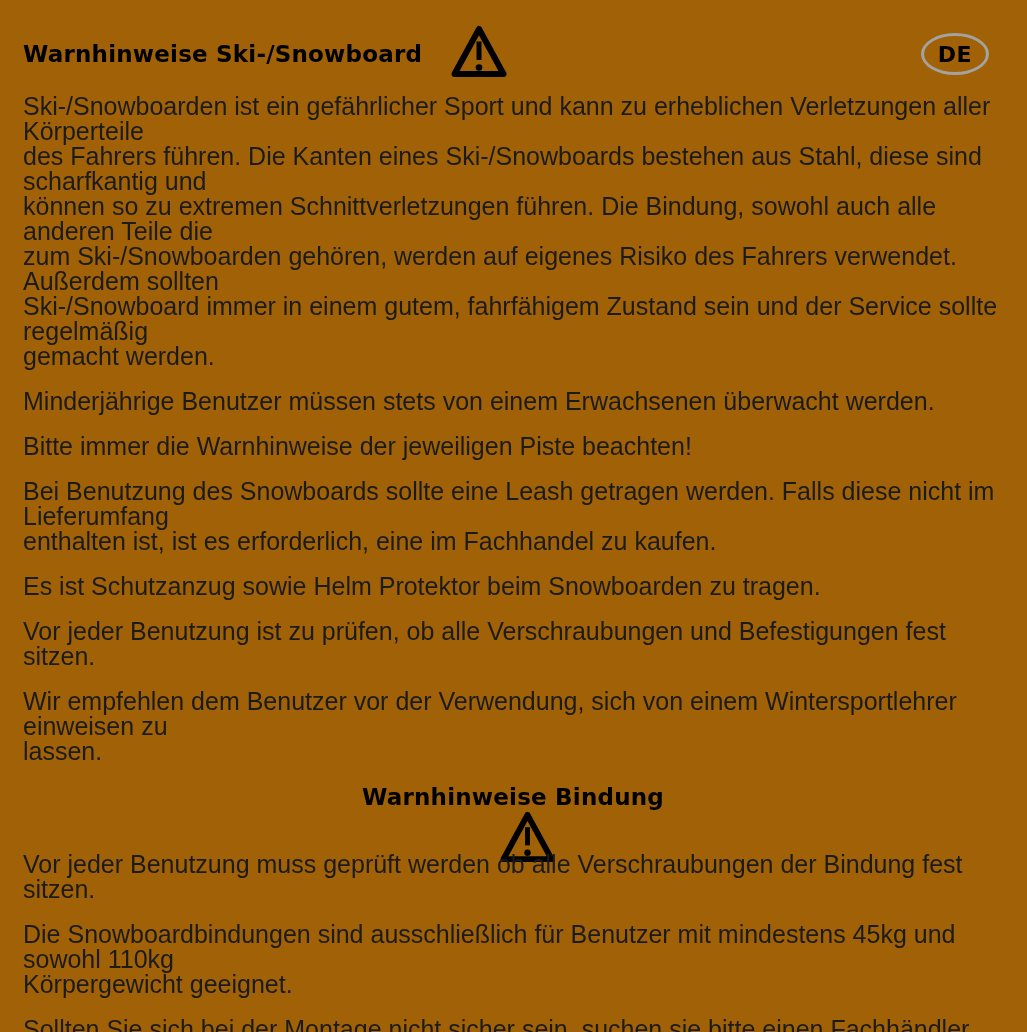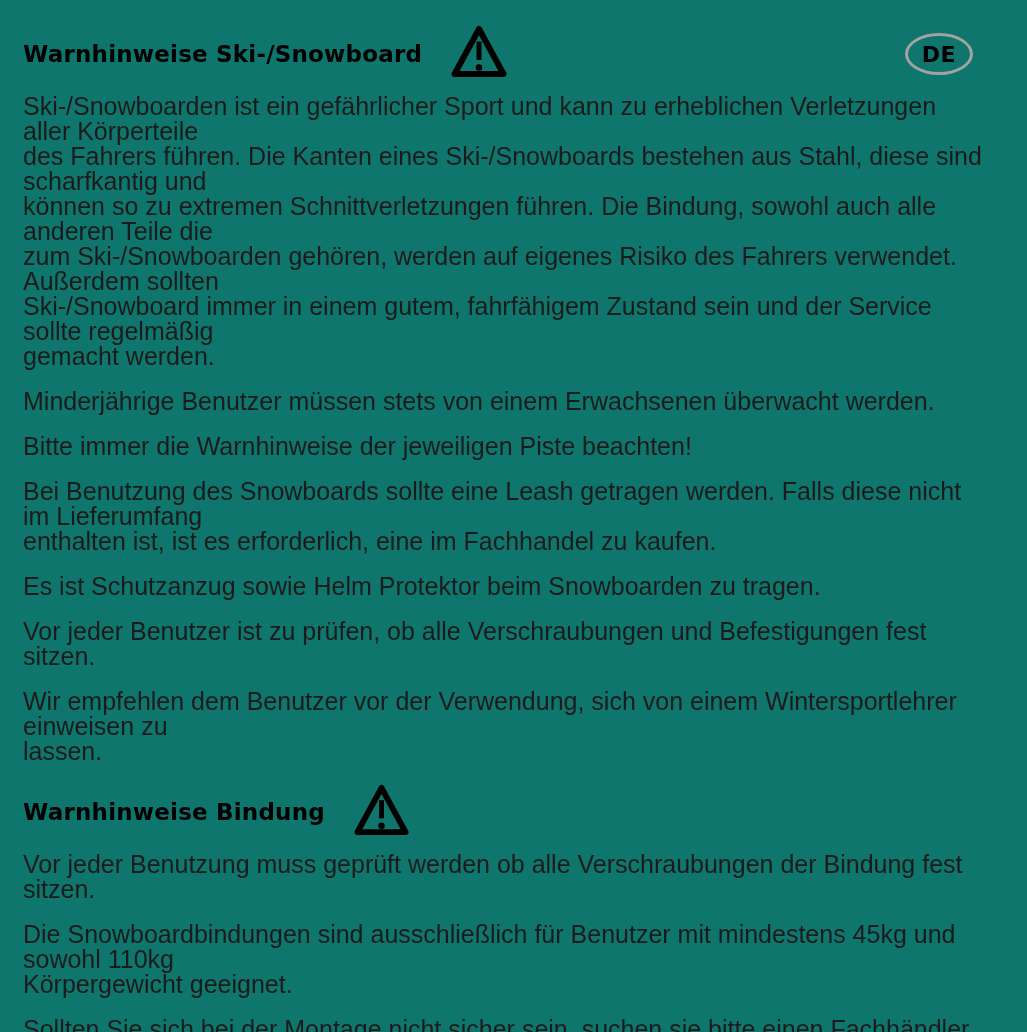--- a/index.html
+++ b/index.html
@@ -5,22 +5,22 @@
   html, body {
     margin: 0;
     padding: 0;
     background: #ffffff;
   }
   .page {
     position: relative;
     width: 1027px;
     height: 1032px;
     box-sizing: border-box;
-    background: #0f766e;
-    padding: 26px 40px 0 23px;
+    background: #a16207;
+    padding: 26px 24px 0 23px;
     font-family: "Liberation Sans", sans-serif;
     color: #1b1b1b;
     overflow: hidden;
   }
   .header-row {
     display: flex;
     align-items: center;
     height: 56px;
     margin-bottom: 12px;
   }
@@ -56,20 +56,21 @@
   }
   .para {
     font-size: 25px;
     line-height: 25px;
     margin: 2px 0 20px 0;
     white-space: pre-line;
     color: #1b1b1b;
   }
   .section-bindung .header-row {
     margin-top: 0;
+    flex-direction: column;
   }
 </style>
 </head>
 <body>
 
 <div class="page">
 
   <div class="section section-ski">
     <div class="header-row">
       <span class="section-title">Warnhinweise Ski-/Snowboard</span>
@@ -87,21 +88,21 @@
 des Fahrers führen. Die Kanten eines Ski-/Snowboards bestehen aus Stahl, diese sind scharfkantig und
 können so zu extremen Schnittverletzungen führen. Die Bindung, sowohl auch alle anderen Teile die
 zum Ski-/Snowboarden gehören, werden auf eigenes Risiko des Fahrers verwendet. Außerdem sollten
 Ski-/Snowboard immer in einem gutem, fahrfähigem Zustand sein und der Service sollte regelmäßig
 gemacht werden.</div>
     <div class="para">Minderjährige Benutzer müssen stets von einem Erwachsenen überwacht werden.</div>
     <div class="para">Bitte immer die Warnhinweise der jeweiligen Piste beachten!</div>
     <div class="para">Bei Benutzung des Snowboards sollte eine Leash getragen werden. Falls diese nicht im Lieferumfang
 enthalten ist, ist es erforderlich, eine im Fachhandel zu kaufen.</div>
     <div class="para">Es ist Schutzanzug sowie Helm Protektor beim Snowboarden zu tragen.</div>
-    <div class="para">Vor jeder Benutzer ist zu prüfen, ob alle Verschraubungen und Befestigungen fest sitzen.</div>
+    <div class="para">Vor jeder Benutzung ist zu prüfen, ob alle Verschraubungen und Befestigungen fest sitzen.</div>
     <div class="para">Wir empfehlen dem Benutzer vor der Verwendung, sich von einem Wintersportlehrer einweisen zu
 lassen.</div>
   </div>
 
   <div class="section section-bindung">
     <div class="header-row">
       <span class="section-title">Warnhinweise Bindung</span>
       <span class="warn-icon">
         <svg width="57" height="55" viewBox="0 0 58 56" aria-hidden="true">
           <path d="M29 5 L53.5 50 L4.5 50 Z" fill="none" stroke="#000" stroke-width="6" stroke-linejoin="round"></path>

